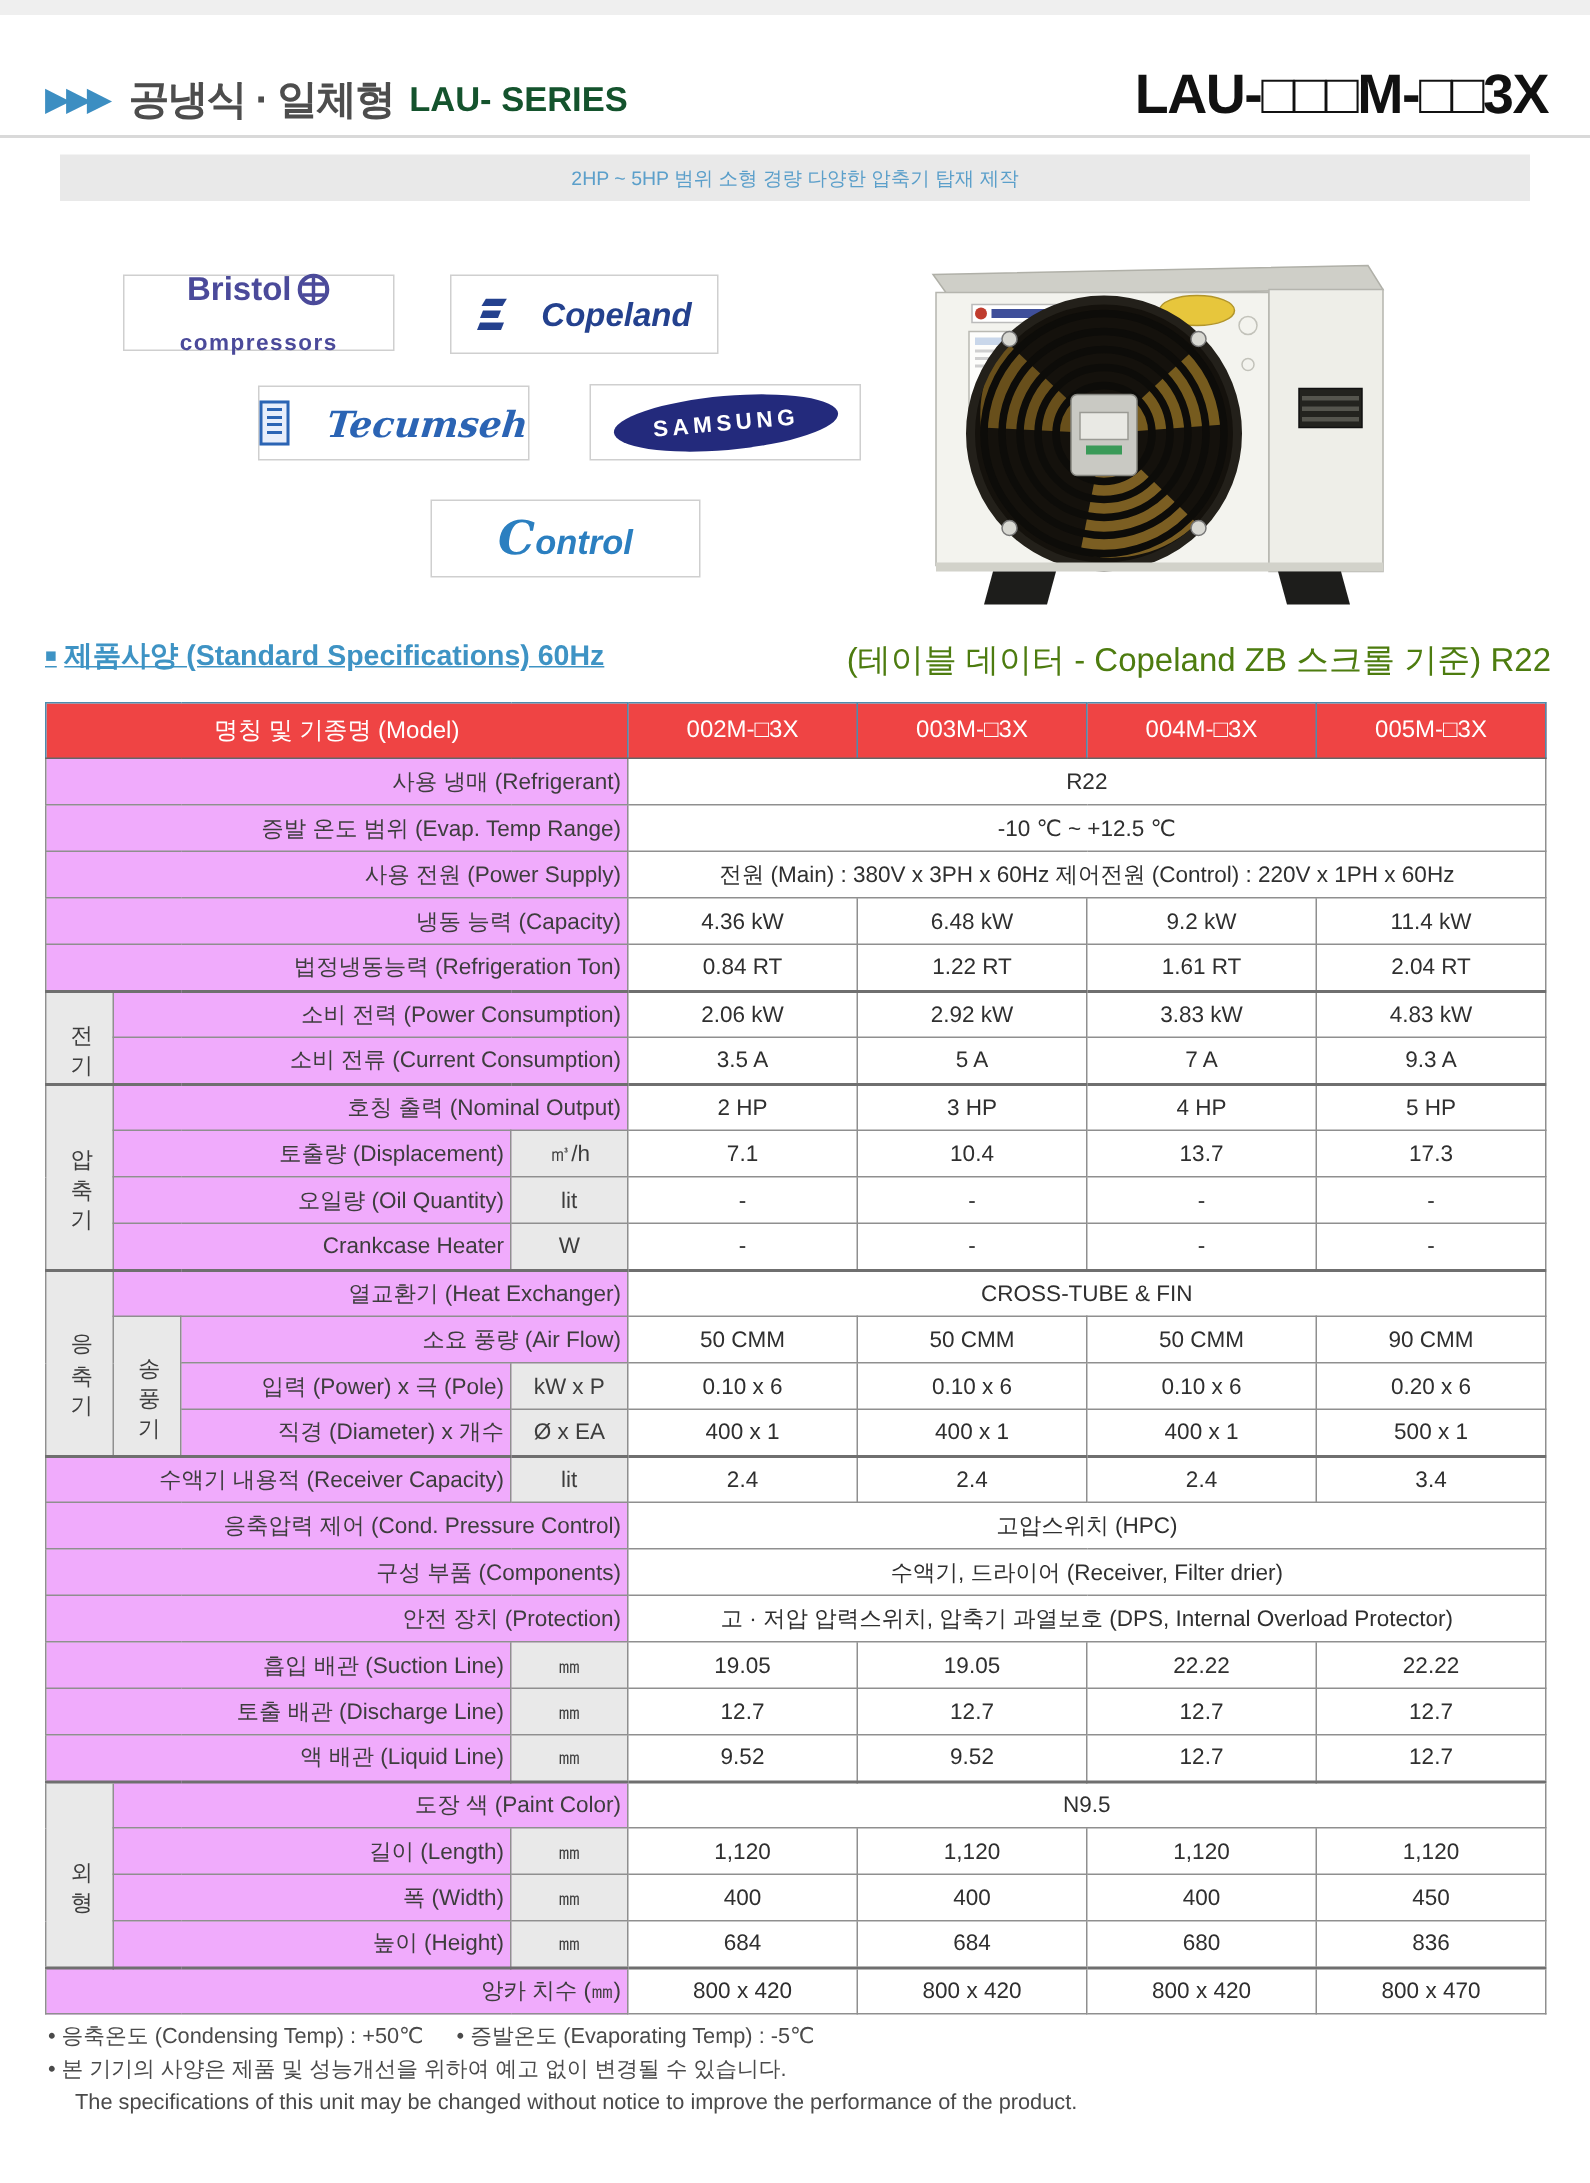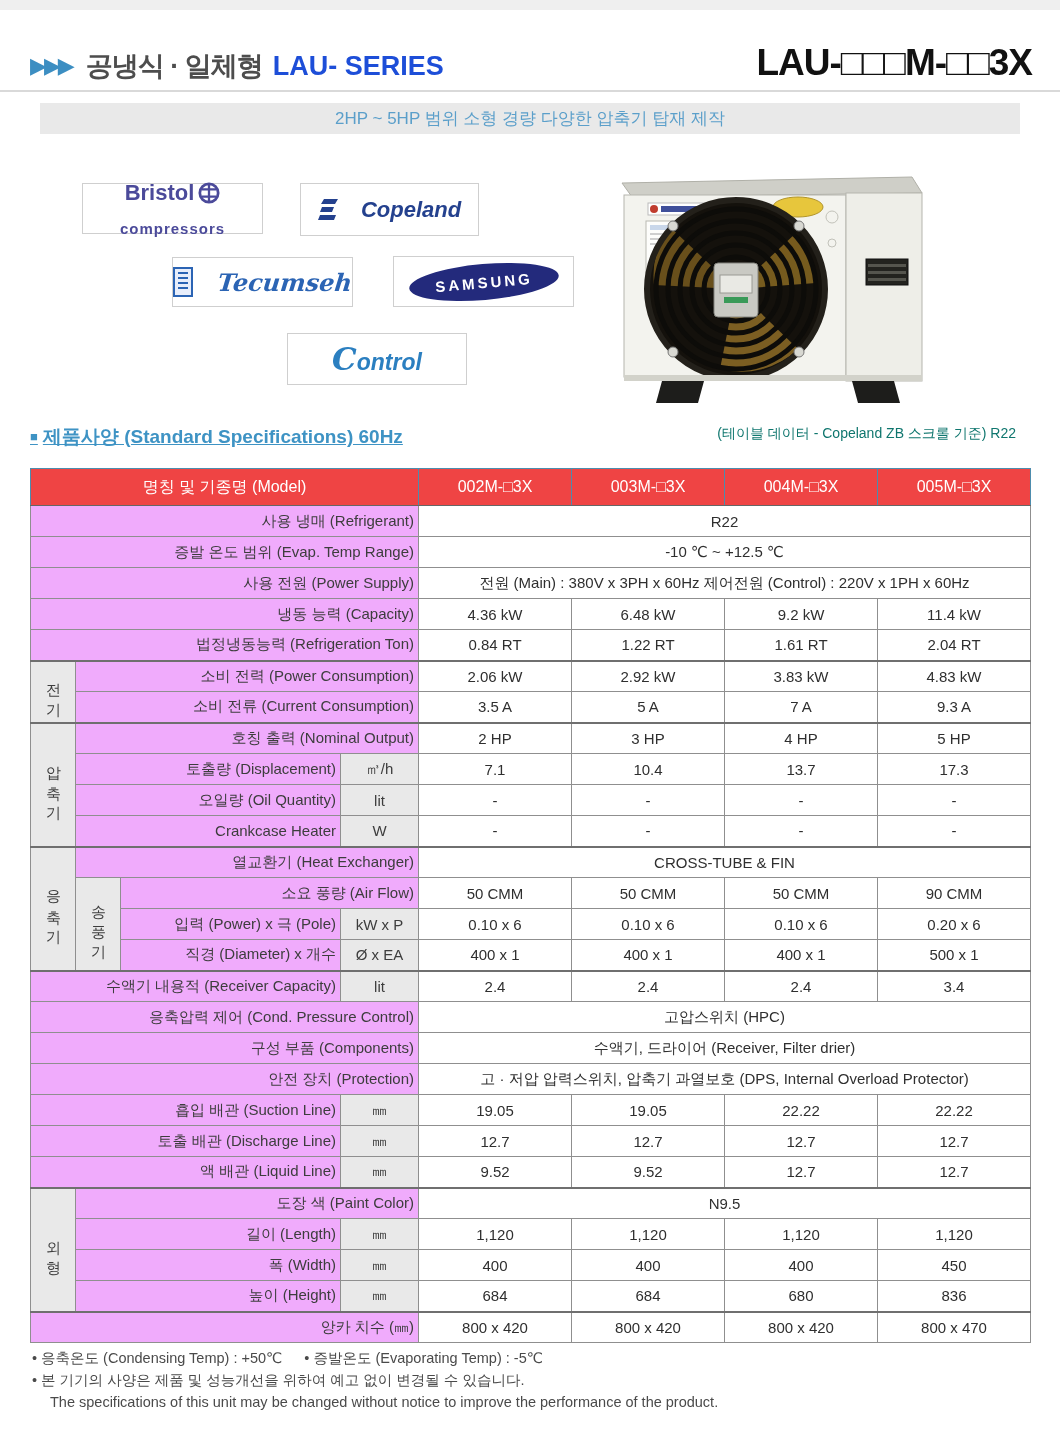--- a/index.html
+++ b/index.html
@@ -5,25 +5,25 @@
   * { margin:0; padding:0; box-sizing:border-box; }
   html,body { background:#ffffff; }
   body { font-family:"Liberation Sans","DejaVu Sans",sans-serif; color:#333; }
   .page { position:relative; width:1060px; height:1455px; background:#fff; overflow:hidden; }
 
   
   .top-strip { position:absolute; left:0; top:0; width:1060px; height:10px; background:#efefef; }
   .hdr { position:absolute; left:30px; top:48px; width:1000px; display:flex; align-items:center; }
   .arrows { color:#3c8ec2; font-size:22px; letter-spacing:-3px; margin-right:14px; }
   .hdr-title { font-size:27px; font-weight:bold; color:#4d4d4d; letter-spacing:-1px; }
-  .hdr-series { font-size:27px; font-weight:bold; color:#1d4ed8; margin-left:10px; letter-spacing:0; }
+  .hdr-series { font-size:23px; font-weight:bold; color:#14532d; margin-left:10px; letter-spacing:0; }
   .model-code { position:absolute; right:28px; top:42px; font-size:37px; font-weight:bold; color:#111; letter-spacing:-1px; }
   .hdr-rule { position:absolute; left:0; top:90px; width:1060px; height:2px; background:#d9d9d9; }
   .banner { position:absolute; left:40px; top:103px; width:980px; height:31px; background:#e9e9e9;
-            display:flex; align-items:center; justify-content:center; color:#5b9fca; font-size:17px; }
+            display:flex; align-items:center; justify-content:center; color:#5b9fca; font-size:13px; }
 
   
   .logo-box { position:absolute; background:#fff; border:1px solid #cfcfcf; display:flex; align-items:center; justify-content:center;gap:18px; }
   .lb-bristol { left:82px; top:183px; width:181px; height:51px; flex-direction:column; }
   .bristol-row { display:flex; align-items:center; }
   .bristol-word { color:#4b4a9a; font-weight:bold; font-size:22px; letter-spacing:0; }
   .bristol-sub { color:#4b4a9a; font-weight:bold; font-size:15px; margin-top:-4px; letter-spacing:1px; }
   .bristol-ico { width:22px; height:22px; margin-left:4px; }
   .lb-copeland { left:300px; top:183px; width:179px; height:53px; }
   .cop-e { width:20px; height:22px; margin-right:5px; }
@@ -40,21 +40,21 @@
   .lb-maneurop { left:287px; top:333px; width:180px; height:52px; }
   .man-word { color:#2b7fc0; font-weight:bold; font-style:italic; font-size:23px; }
   .man-word::first-letter { font-family:"DejaVu Serif","Liberation Serif",serif; font-size:31px; }
 
   
   .photo { position:absolute; left:600px; top:163px; width:340px; height:246px; }
 
   
   .sec-left { position:absolute; left:30px; top:424px; font-size:19px; font-weight:bold; color:#3e93c4;text-decoration:underline; }
   .sec-left .bullet { font-size:13px; vertical-align:2px; margin-right:5px; }
-  .sec-right { position:absolute; right:44px; top:425px; font-size:14px; color:#0f766e; }
+  .sec-right { position:absolute; right:26px; top:425px; font-size:22px; color:#4d7c0f; }
 
   
   table.spec { position:absolute; left:30px; top:468px; width:1000px; border-collapse:collapse; table-layout:fixed; }
   .spec col.cg { width:45px; } .spec col.cs { width:45px; } .spec col.cl { width:220px; } .spec col.cu { width:78px; }
   .spec col.cv { width:153px; }
   .spec th, .spec td { border:1px solid #8f8f8f; font-size:15px; height:31px; padding:1px 4px; }
   .spec thead th { background:#ef4444; color:#fff; font-weight:normal; font-size:16px; height:37px; border-color:#4d8cad; border-bottom-color:#666; }
   .spec td.lab { background:#f0abfc; text-align:right; color:#3d3d3d; padding-left:10px; }
   .spec td.grp { background:#e9e9e9; text-align:center; color:#3d3d3d; writing-mode:vertical-rl; text-orientation:upright; letter-spacing:5px; padding:4px 0; }
   .spec td.unit { background:#e9e9e9; text-align:center; color:#3d3d3d; }

